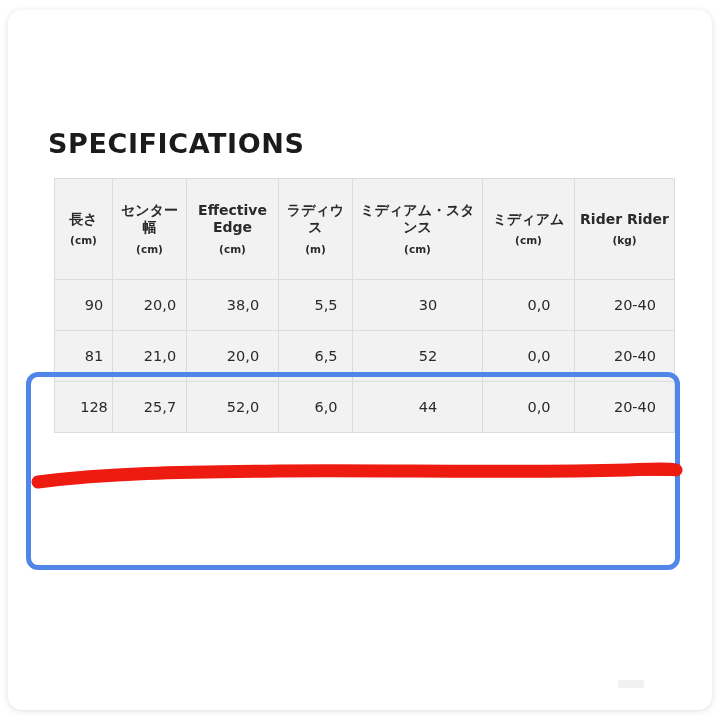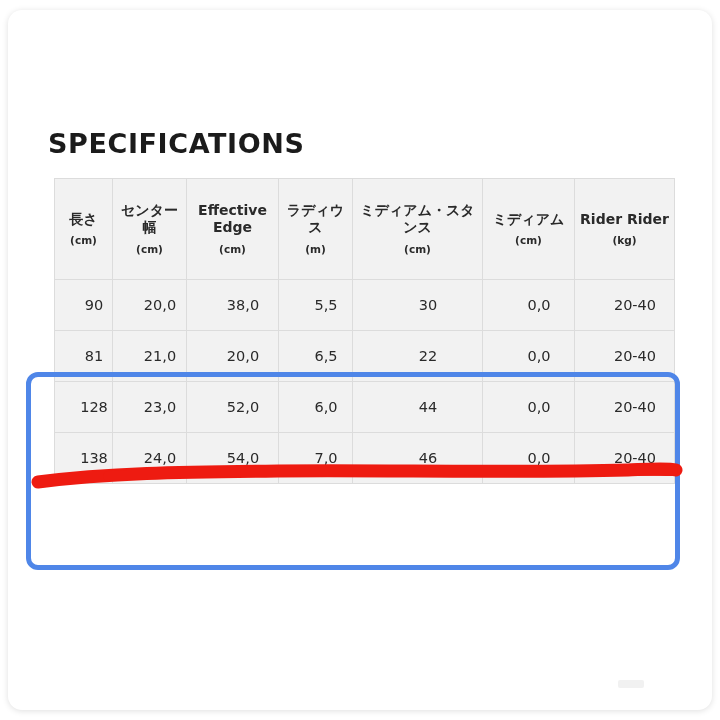--- a/index.html
+++ b/index.html
@@ -176,42 +176,33 @@
           <td>5,5</td>
           <td>30</td>
           <td>0,0</td>
           <td>20-40</td>
         </tr>
         <tr>
           <td>81</td>
           <td>21,0</td>
           <td>20,0</td>
           <td>6,5</td>
-          <td>22</td>
+          <td>52</td>
           <td>0,0</td>
           <td>20-40</td>
         </tr>
         <tr>
           <td>128</td>
-          <td>23,0</td>
+          <td>25,7</td>
           <td>52,0</td>
           <td>6,0</td>
           <td>44</td>
           <td>0,0</td>
           <td>20-40</td>
         </tr>
-        <tr>
-          <td>138</td>
-          <td>24,0</td>
-          <td>54,0</td>
-          <td>7,0</td>
-          <td>46</td>
-          <td>0,0</td>
-          <td>20-40</td>
-        </tr>
       </tbody>
     </table>
 
     <div class="highlight-box"></div>
 
     <svg class="scribble" viewBox="0 0 660 70">
       <path d="M10,42 C80,33 150,32 250,31 C360,30 480,33 600,30 C625,29 640,28 648,30" stroke="#ee1b11" stroke-width="13" stroke-linecap="round" fill="none"></path>
       <path d="M80,36 C180,30 320,30 470,30 C540,30 600,30 645,31" stroke="#ee1b11" stroke-width="10" stroke-linecap="round" fill="none"></path>
     </svg>
 

